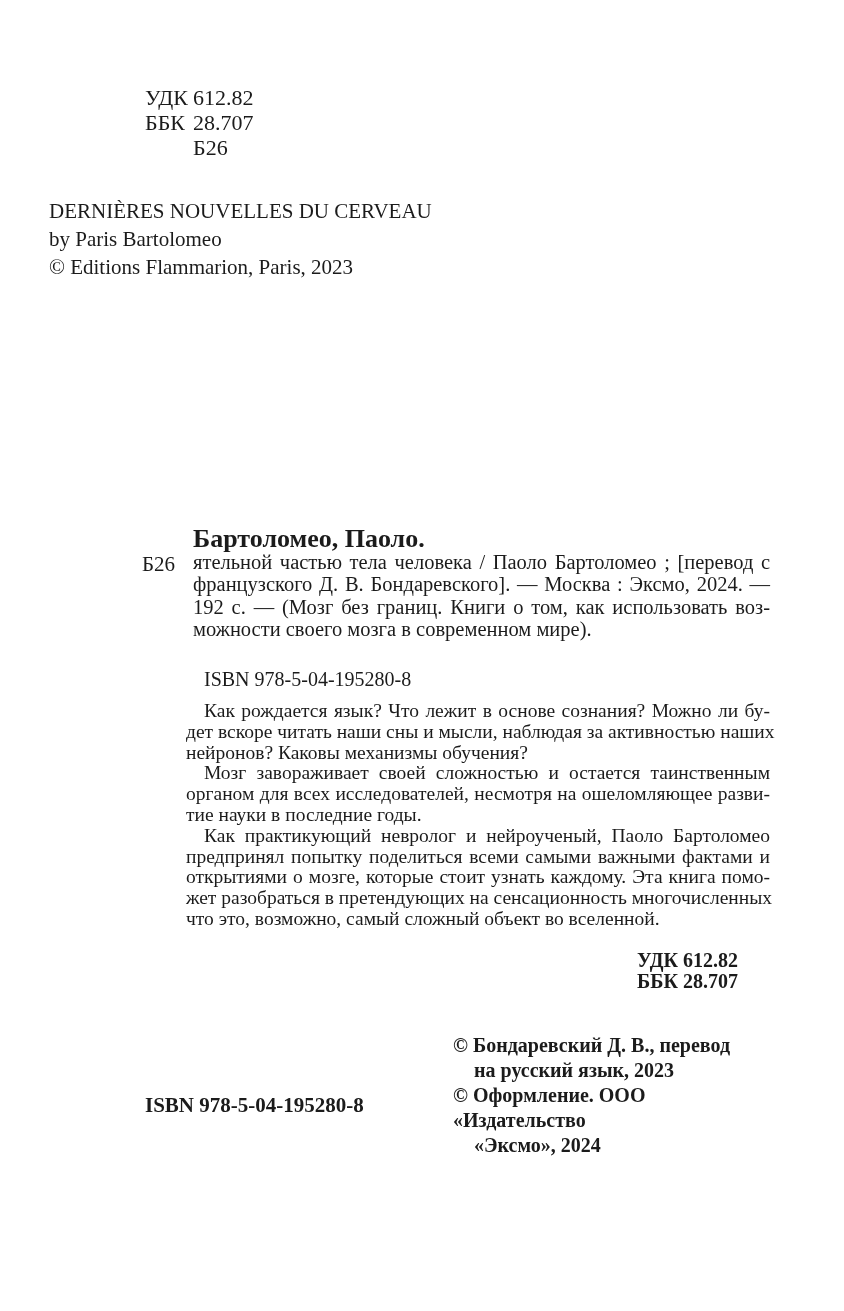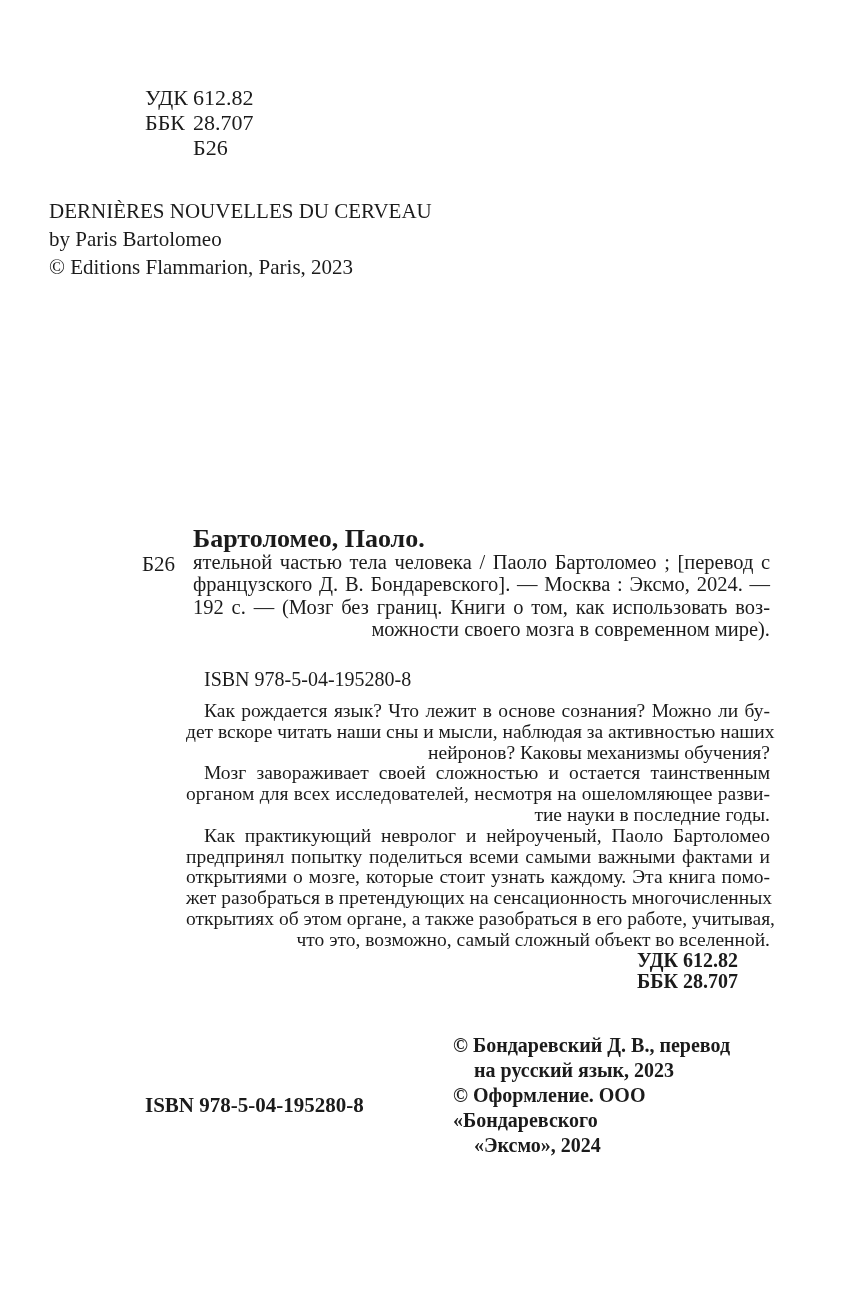--- a/index.html
+++ b/index.html
@@ -33,21 +33,21 @@
   .card-isbn { left: 204px; top: 668px; font-size: 20px; }
 
   
   .annotation {
     left: 186px; top: 701px; width: 584px;
     font-size: 19.5px; line-height: 20.8px;
   }
 
   
   .jl { text-align: justify; text-align-last: justify; white-space: nowrap; }
-  .ll { text-align: right; white-space: nowrap; }
+  .ll { text-align: left; white-space: nowrap; }
   .ind { padding-left: 18px; }
 
   
   .codes-right {
     right: 106px; top: 950px; text-align: right;
     font-size: 20px; line-height: 20.5px; font-weight: bold;
   }
 
   
   .copyright {
@@ -99,30 +99,29 @@
   <div>
     <div class="jl ind">Мозг завораживает своей сложностью и остается таинственным</div>
     <div class="jl">органом для всех исследователей, несмотря на ошеломляющее разви-</div>
     <div class="ll">тие науки в последние годы.</div>
   </div>
   <div>
     <div class="jl ind">Как практикующий невролог и нейроученый, Паоло Бартоломео</div>
     <div class="jl">предпринял попытку поделиться всеми самыми важными фактами и</div>
     <div class="jl">открытиями о мозге, которые стоит узнать каждому. Эта книга помо-</div>
     <div class="jl">жет разобраться в претендующих на сенсационность многочисленных</div>
-    <div class="jl">открытиях об этом органе, а также разобраться в его работе, учитывая,</div>
     <div class="ll">что это, возможно, самый сложный объект во вселенной.</div>
   </div>
 </div>
 
 <div class="abs codes-right">
   <div>УДК 612.82</div>
   <div>ББК 28.707</div>
 </div>
 
 <div class="abs copyright">
   <div>© Бондаревский Д. В., перевод</div>
   <div class="cont">на русский язык, 2023</div>
-  <div>© Оформление. ООО «Бондаревского</div>
+  <div>© Оформление. ООО «Издательство</div>
   <div class="cont">«Эксмо», 2024</div>
 </div>
 
 <div class="abs isbn-bottom">ISBN 978-5-04-195280-8</div>
 
 </body></html>

